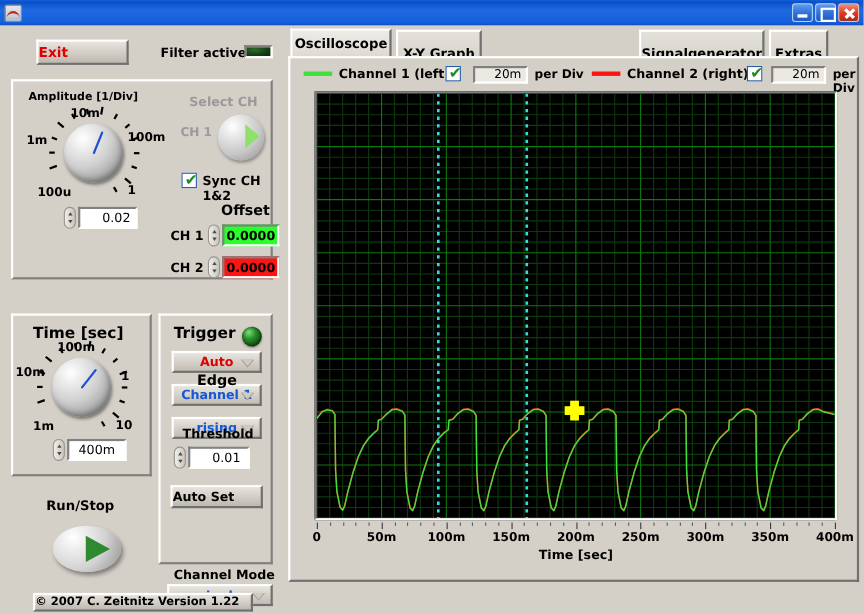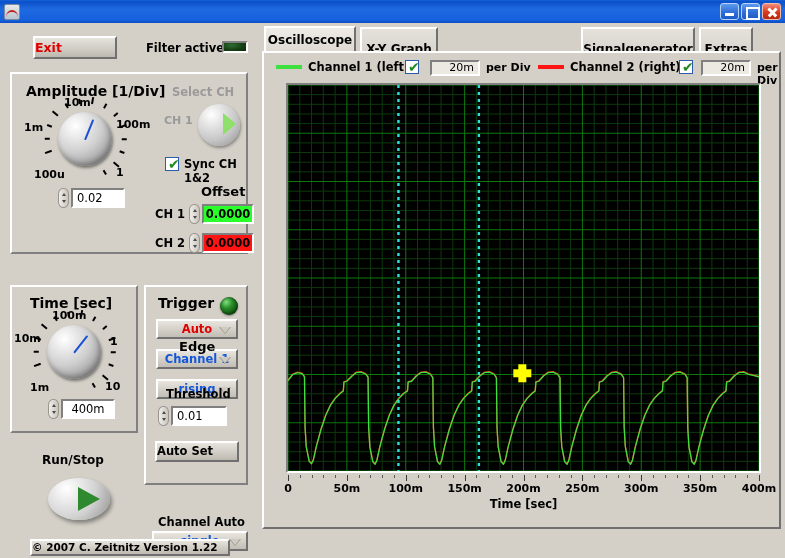--- a/index.html
+++ b/index.html
@@ -74,21 +74,21 @@
   }
   #filter-label { position: absolute; left: 146px; top: 18px; font-size: 11.5px; }
   #filter-led {
     position: absolute; left: 222px; top: 18px; width: 26px; height: 12px;
     background: radial-gradient(ellipse at 35% 30%, #2f6b2f 0%, #154015 55%, #0a2a0a 100%);
     border: 2px solid; border-color:#808080 #ffffff #ffffff #808080;
   }
 
   
   #amp-group { position: absolute; left: 10px; top: 49px; width: 238px; height: 182px; }
-  #amp-title { position: absolute; left: 14px; top: 9px; font-size: 14px; font-weight: bold; }
+  #amp-title { position: absolute; left: 14px; top: 9px; font-size: 10px; font-weight: bold; }
   #selectch-title { position: absolute; left: 160px; top: 11px; font-size: 11.5px; font-weight: bold; color:#9a9a9a; }
   #ch1-label { position: absolute; left: 152px; top: 40px; font-size: 11px; font-weight: bold; color:#9a9a9a; }
 
   .knob {
     position: absolute; border-radius: 50%;
     background:
       radial-gradient(circle at 32% 26%, #ffffff 0%, #ededed 18%, #cfcfcf 48%, #a8a8a8 72%, #8a8a8a 88%, #707070 100%);
     box-shadow: 1px 2px 3px rgba(0,0,0,.45), inset -2px -3px 5px rgba(0,0,0,.25);
   }
   .knob .needle {
@@ -115,41 +115,41 @@
   }
   .spin::before, .spin::after {
     content:""; position: absolute; left: 3px; border-left: 2.5px solid transparent; border-right: 2.5px solid transparent;
   }
   .spin::before { top: 4px; border-bottom: 3.5px solid #4a4a4a; }
   .spin::after  { bottom: 4px; border-top: 3.5px solid #4a4a4a; }
 
   .numfield {
     position: absolute; background: #ffffff; border: 2px solid;
     border-color:#808080 #ffffff #ffffff #808080;
-    font-size: 11.5px; color:#000; padding-left: 4px; line-height: 16px;
+    font-size: 11.5px; color:#000; padding-left: 20px; line-height: 16px;
   }
   .numfield.green { background:#2bff2b; font-weight:bold; text-align:center; padding-left:0; }
   .numfield.red   { background:#ff1414; font-weight:bold; text-align:center; padding-left:0; color:#000;}
 
   #sync-box {
     position: absolute; left: 153px; top: 83px; width: 14px; height: 14px;
     background: #fff; border: 1px solid #2a5caa;
   }
   #sync-box .chk {
     position:absolute; left:2px; top:-1px; color:#1f8a1f; font-size:14px; font-weight:bold; line-height:14px;
   }
   #sync-label { position:absolute; left:172px; top:83px; font-size:11.5px; font-weight:bold; }
   #offset-title { position:absolute; left:189px; top:110px; font-size:13px; font-weight:bold; }
 
   
   #time-group { position: absolute; left: 10px; top: 262px; width: 128px; height: 148px; }
   #time-title { position: absolute; left: 18px; top: 8px; font-size: 14px; font-weight: bold; }
 
   
-  #trig-group { position: absolute; left: 144px; top: 262px; width: 104px; height: 200px; }
+  #trig-group { position: absolute; left: 144px; top: 262px; width: 104px; height: 228px; }
   #trig-title { position:absolute; left:12px; top:8px; font-size:14px; font-weight:bold; }
   #trig-led {
     position:absolute; left:74px; top:10px; width:18px; height:18px; border-radius:50%;
     background: radial-gradient(circle at 34% 28%, #7ee07e 0%, #2a8f2a 35%, #0e4a0e 75%, #072907 100%);
     box-shadow: inset 0 0 3px rgba(0,0,0,.6), 0 1px 2px rgba(0,0,0,.4);
   }
   .combo {
     position: absolute; height: 20px;
     border: 2px solid; border-color:#ffffff #707070 #707070 #ffffff;
     background: linear-gradient(180deg,#e8e5df,#d3cfc7 55%,#c2beb6);
@@ -350,21 +350,21 @@
     </div>
     <div id="thr-title">Threshold</div>
     <div class="spin" style="left:12px;top:119px;"></div>
     <div class="numfield" style="left:25px;top:119px;width:56px;height:20px;">0.01</div>
     <div class="raised-btn" style="position:absolute;left:9px;top:154px;width:84px;height:21px;font-size:11.5px;line-height:17px;">Auto Set</div>
   </div>
 
   <div id="runstop-title">Run/Stop</div>
   <div id="runstop-btn"></div>
 
-  <div id="chmode-title">Channel Auto</div>
+  <div id="chmode-title">Channel Mode</div>
   <div class="combo" style="left:152px;top:508px;width:96px;color:#1457d8;">
     <span>single</span><span class="arr"></span>
   </div>
 
   <div id="copyright" class="raised-btn">© 2007   C. Zeitnitz Version 1.22</div>
 </div>
 
 <div id="right">
 
   <div id="tabbar">

